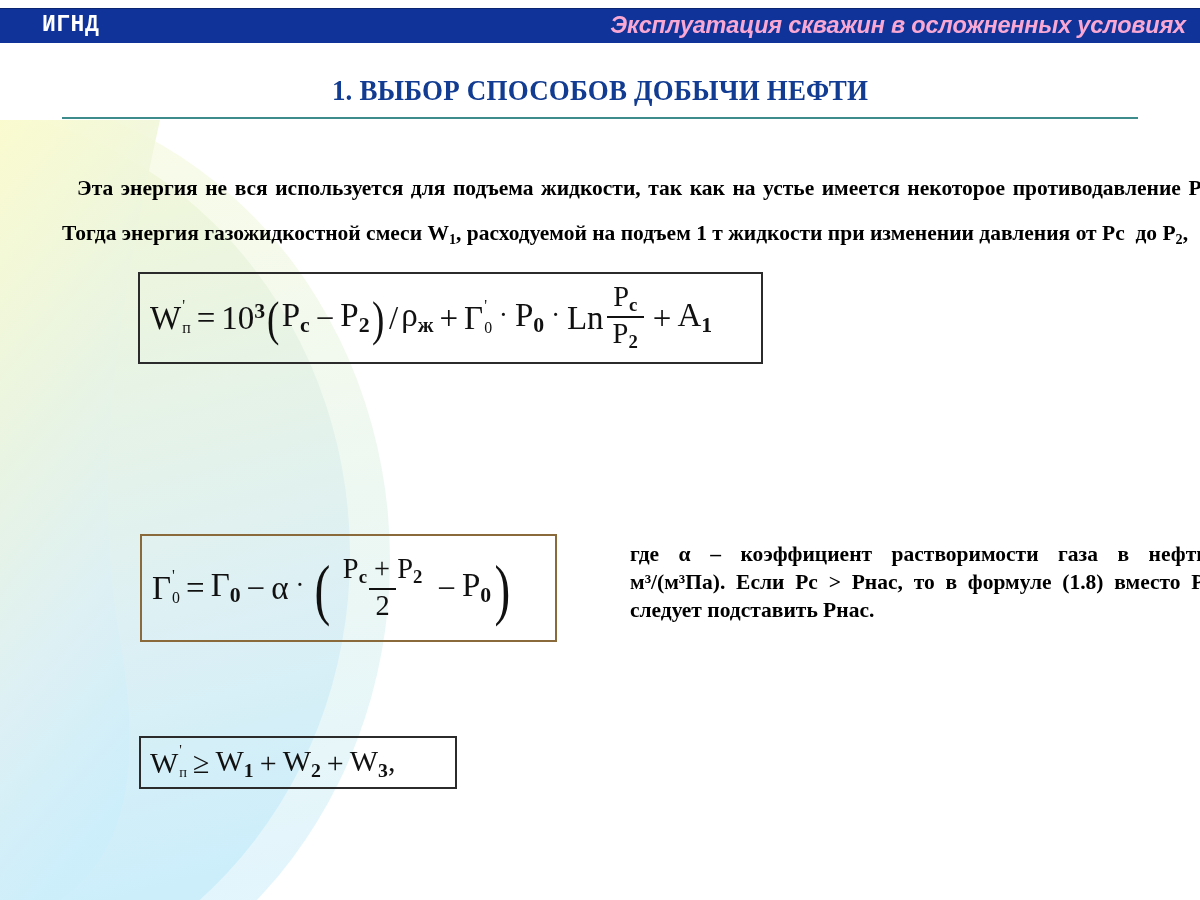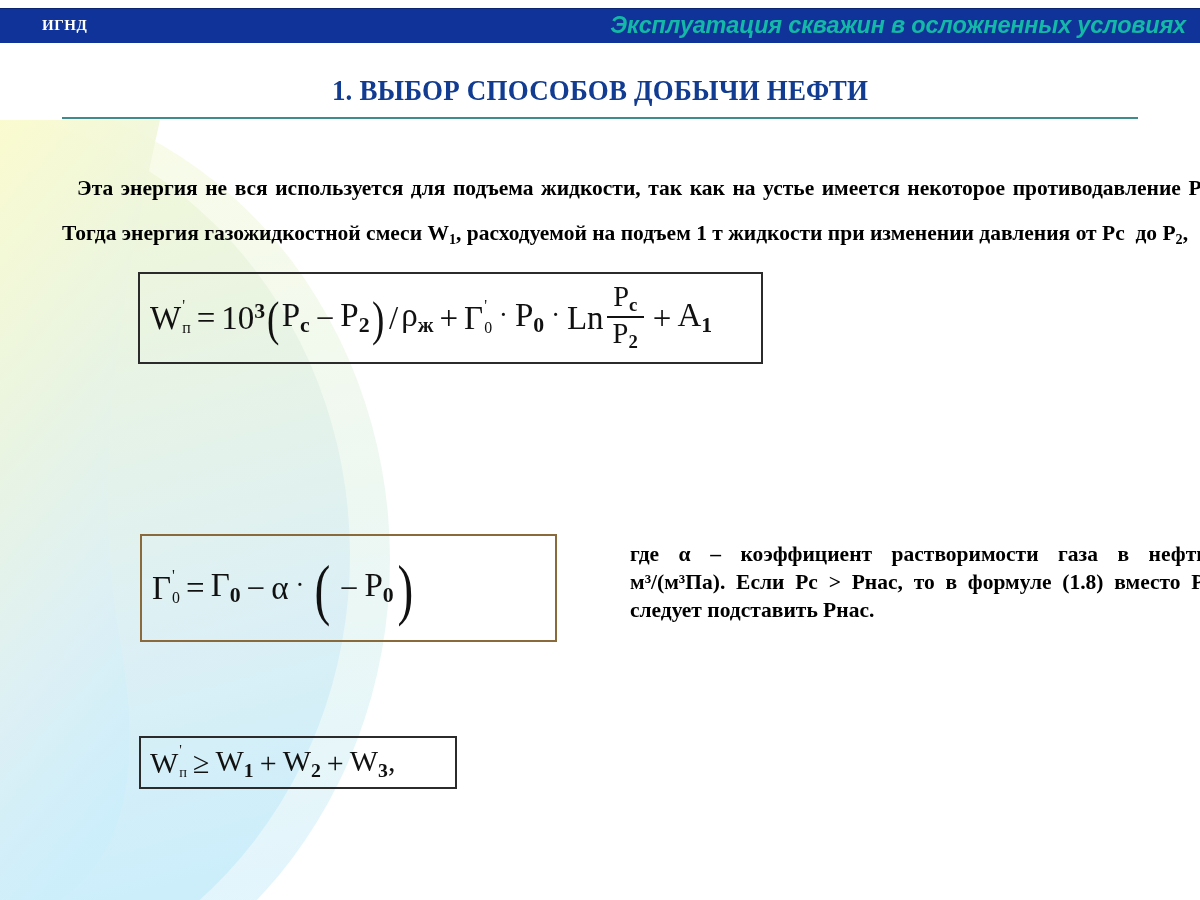--- a/index.html
+++ b/index.html
@@ -45,32 +45,32 @@
     height: 1px;
     background: #0b2472;
   }
   .header-org {
     position: absolute;
     left: 42px;
     top: 50%;
     transform: translateY(-52%);
     color: #ffffff;
     font-weight: bold;
-    font-size: 15px;
+    font-size: 23px;
     letter-spacing: 0.5px;
-    font-family: Liberation Serif, serif;
+    font-family: Liberation Mono, monospace;
     white-space: nowrap;
     text-align: center;
   }
   .header-title {
     position: absolute;
     right: 14px;
     top: 50%;
     transform: translateY(-52%);
-    color: #14b8a6;
+    color: #f9a8d4;
     font-weight: bold;
     font-style: italic;
     font-size: 23.5px;
     font-family: "Liberation Sans", "DejaVu Sans", sans-serif;
     white-space: nowrap;
     letter-spacing: -0.2px;
   }
 
   
   #slide-title {
@@ -298,20 +298,24 @@
         <span class="msubsup">
           <span class="sup-part">'</span>
           <span class="sub-part">0</span>
         </span>
       <span class="op">=</span>
       <span>Γ<sub>0</sub></span>
       <span class="op">−</span>
       <span>α</span>
       <span class="dot">·</span>
       <span class="paren-big">(</span>
+      <span class="frac">
+        <span class="num">P<sub>c</sub> + P<sub>2</sub></span>
+        <span class="den">2</span>
+      </span>
       <span class="op">−</span>
       <span>P<sub>0</sub></span>
       <span class="paren-big">)</span>
     </div>
   </div>
 
   <p class="para" id="para-right">где α – коэффициент растворимости газа в нефти, м³/(м³Па). Если Pc &gt; Pнас, то в формуле (1.8) вместо Pc следует подставить Pнас.</p>
 
 
   <div class="formula-box" id="formula-3">

